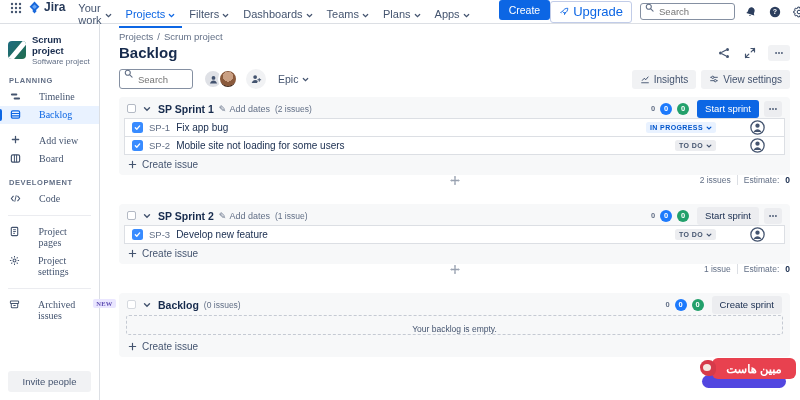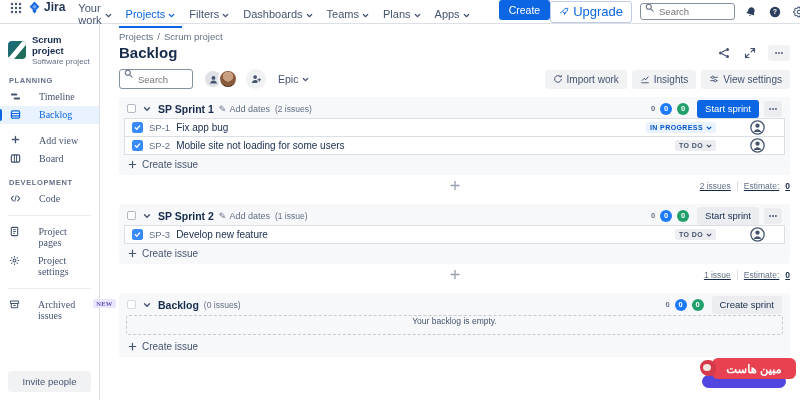--- a/index.html
+++ b/index.html
@@ -125,28 +125,28 @@
   .loz { font-size:7px; font-weight:700; letter-spacing:.4px; padding:2px 4px; border-radius:2.5px;
     display:inline-flex; align-items:center; gap:3px; cursor:pointer; border:none;
     font-family:"Liberation Sans", sans-serif; }
   .loz.inprogress { background:#E9F2FF; color:#0055CC; }
   .loz.todo { background:#ECEDF0; color:#44546F; }
   .assignee-btn { background:none; border:none; display:flex; cursor:pointer; padding:0; }
 
   .create-row { display:flex; align-items:center; gap:5px; height:18px; padding:0 4px;
     font-size:10px; font-weight:500; color:#44546F; cursor:pointer; }
 
-  .between { display:flex; align-items:center; height:21px; position:relative;text-decoration:underline; }
+  .between { display:flex; align-items:flex-start; height:21px; position:relative; }
   .drag-handle { position:absolute; left:50%; transform:translateX(-50%); display:flex; cursor:grab; }
   .counts { margin-left:auto; display:flex; align-items:center; gap:6px; font-size:8.5px; color:#626F86; }
   .counts .vline { width:1px; height:10px; background:#DCDFE4; }
   .counts b { color:#172B4D; font-size:8.5px; }
 
   .empty-box { border:1px dashed #C5CAD3; border-radius:3px; height:20px; margin:1px 2px 2px;
-    display:flex; align-items:flex-start; justify-content:center; font-size:8.5px; color:#44546F; }
+    display:flex; align-items:flex-end; justify-content:center; font-size:8.5px; color:#44546F; }
 
   
   .watermark { position:absolute; right:4px; bottom:12px; width:96px; height:30px; }
   .wm-purple { position:absolute; left:2px; right:10px; bottom:0; height:13px;
     background:#5246E0; border-radius:8px; }
   .wm-red { position:absolute; left:12px; top:0; right:0; height:21px; background:#E8414F;
     border-radius:6px; display:flex; align-items:center; justify-content:center;
     color:#fff; font-weight:700; font-size:11.5px; direction:rtl; }
   .wm-mascot { position:absolute; left:0; top:2px; width:16px; height:16px; border-radius:50% 50% 40% 60%;
     background:#D63A4A; z-index:2; }
@@ -428,29 +428,20 @@
         <span style="display:flex;">
             <svg width="7" height="7" viewBox="0 0 8 8">
               <path d="M1.5 2.8 4 5.3 6.5 2.8" fill="none" stroke="currentColor" stroke-width="1.4" stroke-linecap="round"></path>
             </svg>
           </span>
       </div>
       <div class="toolbar-right">
         <button class="btn-subtle">
           <span style="display:flex;">
               <svg width="10" height="10" viewBox="0 0 12 12">
-                <path d="M10 6a4 4 0 1 1-1.2-2.9" fill="none" stroke="currentColor" stroke-width="1.2"></path>
-                <path d="M9.9 1.4v2.1H7.8" fill="none" stroke="currentColor" stroke-width="1.2"></path>
-              </svg>
-            </span>
-          <span>Import work</span>
-        </button>
-        <button class="btn-subtle">
-          <span style="display:flex;">
-              <svg width="10" height="10" viewBox="0 0 12 12">
                 <path d="M1.5 10.5h9" stroke="currentColor" stroke-width="1.1"></path>
                 <path d="M2.5 8 5 5.2l2 1.6 3-3.6" fill="none" stroke="currentColor" stroke-width="1.2"></path>
               </svg>
             </span>
           <span>Insights</span>
         </button>
         <button class="btn-subtle">
           <span style="display:flex;">
               <svg width="10" height="10" viewBox="0 0 12 12">
                 <path d="M1.5 4h9M1.5 8h9" stroke="currentColor" stroke-width="1.1"></path>

